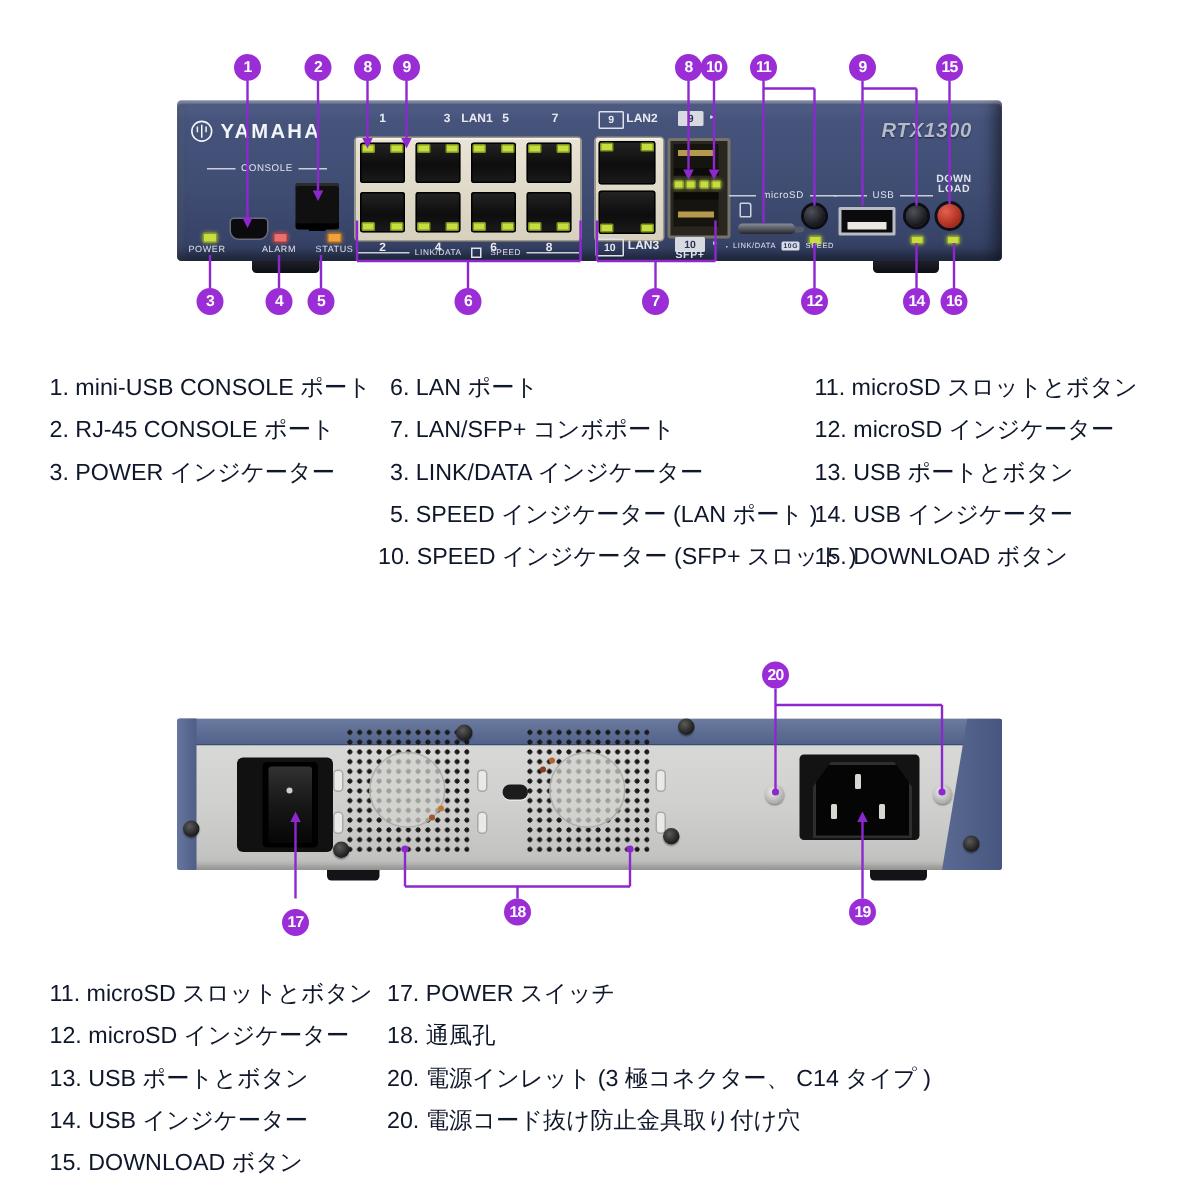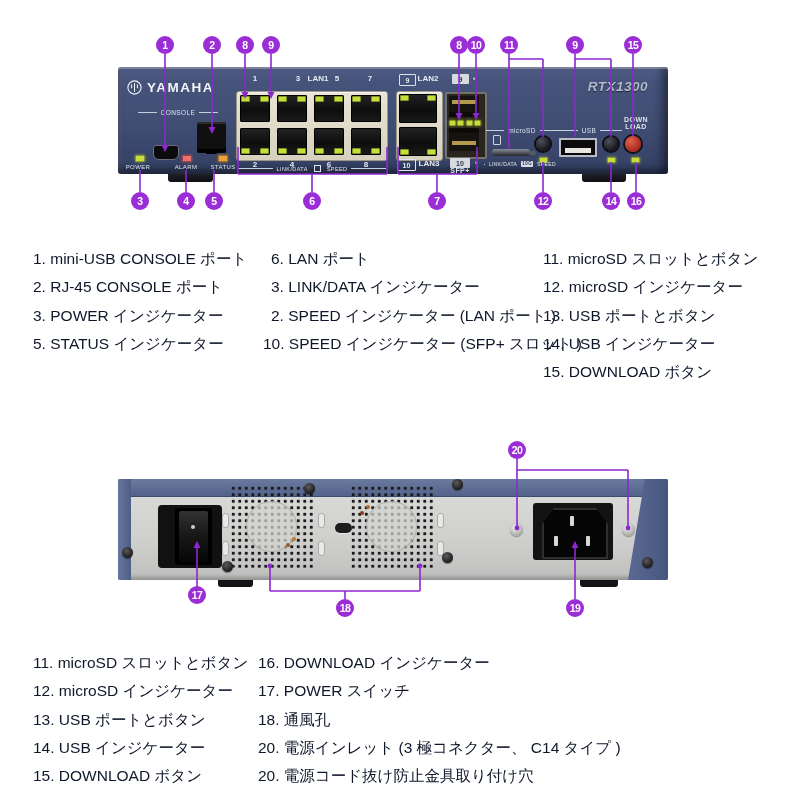--- a/index.html
+++ b/index.html
@@ -308,56 +308,55 @@
   <div class="co" style="left:624px;top:36px;">15</div>
   <div class="co" style="left:131px;top:192px;">3</div>
   <div class="co" style="left:177px;top:192px;">4</div>
   <div class="co" style="left:205px;top:192px;">5</div>
   <div class="co" style="left:303px;top:192px;">6</div>
   <div class="co" style="left:428px;top:192px;">7</div>
   <div class="co" style="left:534px;top:192px;">12</div>
   <div class="co" style="left:602px;top:192px;">14</div>
   <div class="co" style="left:627px;top:192px;">16</div>
   <div class="co" style="left:508px;top:441px;">20</div>
-  <div class="co" style="left:188px;top:586px;">17</div>
+  <div class="co" style="left:188px;top:606px;">17</div>
   <div class="co" style="left:336px;top:599px;">18</div>
   <div class="co" style="left:566px;top:599px;">19</div>
 
   <div class="legend" style="top:245px;">
     <div class="lcol" style="left:33px;">
       <div class="lrow">1. mini-USB CONSOLE ポート</div>
       <div class="lrow">2. RJ-45 CONSOLE ポート</div>
       <div class="lrow">3. POWER インジケーター</div>
-      <div class="lrow">5. STATUS インジケーター</div>
-    </div>
-    <div class="lcol" style="left:263px;">
+    </div>
+    <div class="lcol" style="left:252px;">
       <div class="lrow indent">6. LAN ポート</div>
+      <div class="lrow indent">7. LAN/SFP+ コンボポート</div>
       <div class="lrow indent">3. LINK/DATA インジケーター</div>
-      <div class="lrow indent">2. SPEED インジケーター (LAN ポート )</div>
+      <div class="lrow indent">5. SPEED インジケーター (LAN ポート )</div>
       <div class="lrow">10. SPEED インジケーター (SFP+ スロット )</div>
     </div>
     <div class="lcol" style="left:543px;">
       <div class="lrow">11. microSD スロットとボタン</div>
       <div class="lrow">12. microSD インジケーター</div>
       <div class="lrow">13. USB ポートとボタン</div>
       <div class="lrow">14. USB インジケーター</div>
       <div class="lrow">15. DOWNLOAD ボタン</div>
     </div>
   </div>
 
   <div class="legend" style="top:649px;">
     <div class="lcol" style="left:33px;">
       <div class="lrow">11. microSD スロットとボタン</div>
       <div class="lrow">12. microSD インジケーター</div>
       <div class="lrow">13. USB ポートとボタン</div>
       <div class="lrow">14. USB インジケーター</div>
       <div class="lrow">15. DOWNLOAD ボタン</div>
     </div>
     <div class="lcol" style="left:258px;">
-      <div class="lrow">16. DOWNLOAD インジケーター</div>
       <div class="lrow">17. POWER スイッチ</div>
       <div class="lrow">18. 通風孔</div>
       <div class="lrow">20. 電源インレット (3 極コネクター、 C14 タイプ )</div>
       <div class="lrow">20. 電源コード抜け防止金具取り付け穴</div>
     </div>
   </div>
 
 </div>
 
 </body></html>

